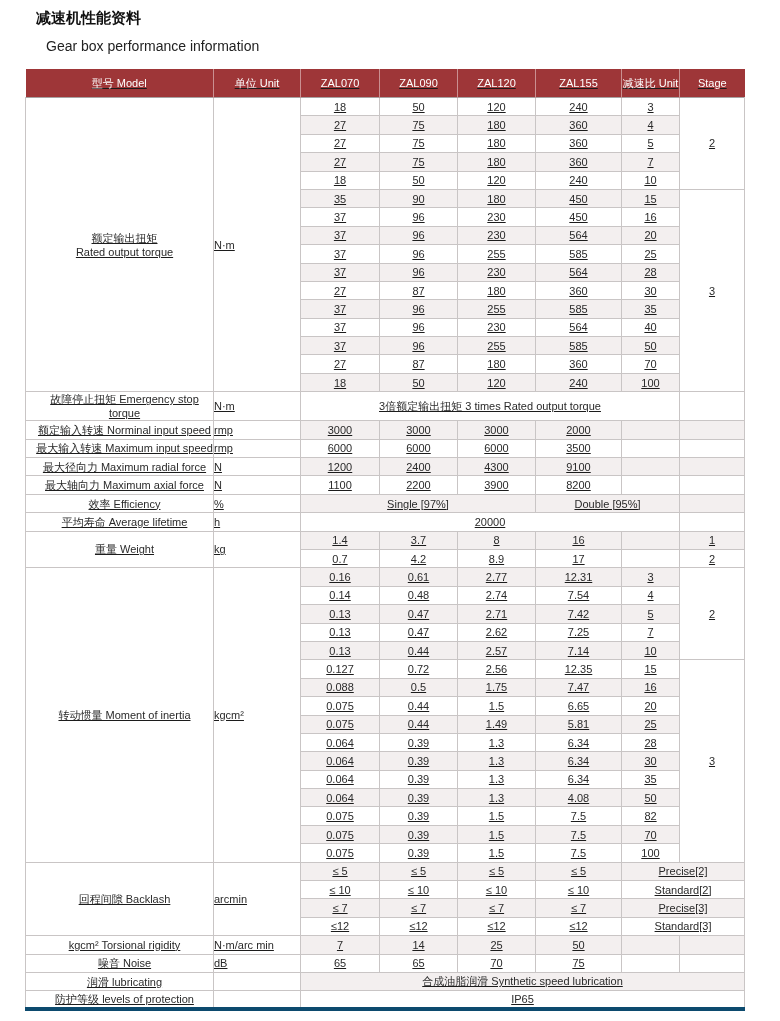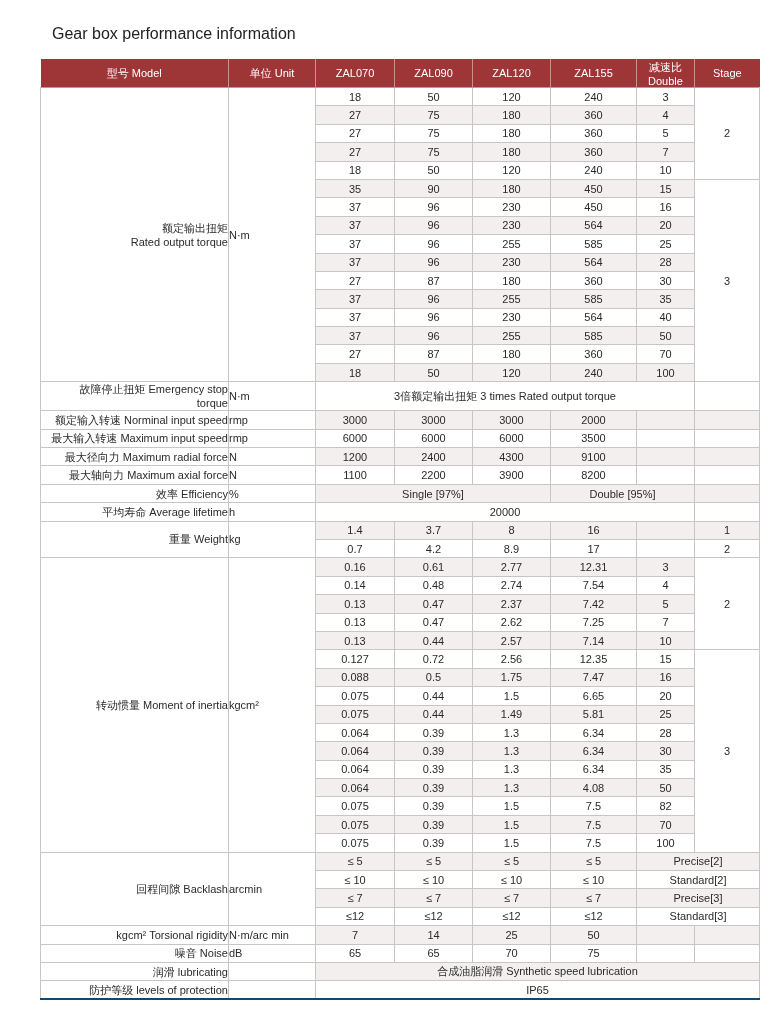--- a/index.html
+++ b/index.html
@@ -1,40 +1,41 @@
 <!DOCTYPE html>
 <html><head>
 <meta charset="utf-8">
 <style>
   html,body{margin:0;padding:0;background:#ffffff;}
   body{width:780px;height:1021px;font-family:"Liberation Sans",sans-serif;color:#1c1c1c;overflow:hidden;}
   .titles{padding:9px 0 0 36px;}
   .title-zh{font-size:15px;font-weight:bold;color:#111;margin:0 0 3px 0;}
-  .title-en{font-size:16px;font-weight:normal;color:#222;margin:16px;}
-  table.spec{border-collapse:collapse;table-layout:fixed;margin:15px 0 0 40px;width:719px;
-             border-bottom:2px solid #0c4a6e;}
+  .title-en{font-size:14px;font-weight:normal;color:#222;margin:10px;}
+  table.spec{border-collapse:collapse;table-layout:fixed;margin:15px 0 0 25px;width:719px;
+             border-bottom:4px solid #0c4a6e;text-decoration:underline;}
   col.c-model{width:188px;} col.c-unit{width:87px;} col.c-z070{width:79px;}
   col.c-z090{width:78px;} col.c-z120{width:78px;} col.c-z155{width:86px;}
   col.c-ratio{width:58px;} col.c-stage{width:65px;}
   thead th{background:#9e3638;color:#ffffff;font-weight:normal;font-size:11px;height:28px;
            border-left:1px solid rgba(255,255,255,0.45);padding:0;}
   thead th:first-child{border-left:none;}
   tbody tr{height:18.4px;}
   tbody td{font-size:11px;padding:0;border:1px solid #c9c5c5;color:#2a2a2a;
            vertical-align:middle;background:#fff;}
   td.val{text-align:center;}
-  td.label{text-align:right;padding-left:10px;line-height:14px;}
+  td.label{text-align:center;padding-left:10px;line-height:14px;}
   td.unit{text-align:left;}
   td.stripe{background:#f3efef;}
   tr.sec td{border-top:1px solid #a6a2a2;}
 </style>
 </head>
 <body>
 
 <div class="titles">
+  <div class="title-zh">减速机性能资料</div>
   <div class="title-en">Gear box performance information</div>
 </div>
 
 <table class="spec">
   <colgroup>
     <col class="c-model">
       <col class="c-unit">
       <col class="c-z070">
       <col class="c-z090">
     <col class="c-z120">
@@ -43,21 +44,21 @@
       <col class="c-stage">
   </colgroup>
   <thead>
     <tr>
       <th>型号 Model</th>
       <th>单位 Unit</th>
       <th>ZAL070</th>
       <th>ZAL090</th>
       <th>ZAL120</th>
       <th>ZAL155</th>
-      <th>减速比 Double</th>
+      <th>减速比 Unit</th>
       <th>Stage</th>
     </tr>
   </thead>
   <tbody>
       <tr class="sec">
         <td class="label" rowspan="16">
           <div>额定输出扭矩</div>
           <div>Rated output torque</div>
         </td>
         <td class="unit" rowspan="16">N·m</td>
@@ -282,21 +283,21 @@
       <tr>
         <td class="val">0.14</td>
         <td class="val">0.48</td>
         <td class="val">2.74</td>
         <td class="val">7.54</td>
         <td class="val">4</td>
       </tr>
       <tr>
         <td class="val stripe">0.13</td>
         <td class="val stripe">0.47</td>
-        <td class="val stripe">2.37</td>
+        <td class="val stripe">2.71</td>
         <td class="val stripe">7.42</td>
         <td class="val stripe">5</td>
       </tr>
       <tr>
         <td class="val">0.13</td>
         <td class="val">0.47</td>
         <td class="val">2.62</td>
         <td class="val">7.25</td>
         <td class="val">7</td>
       </tr>

